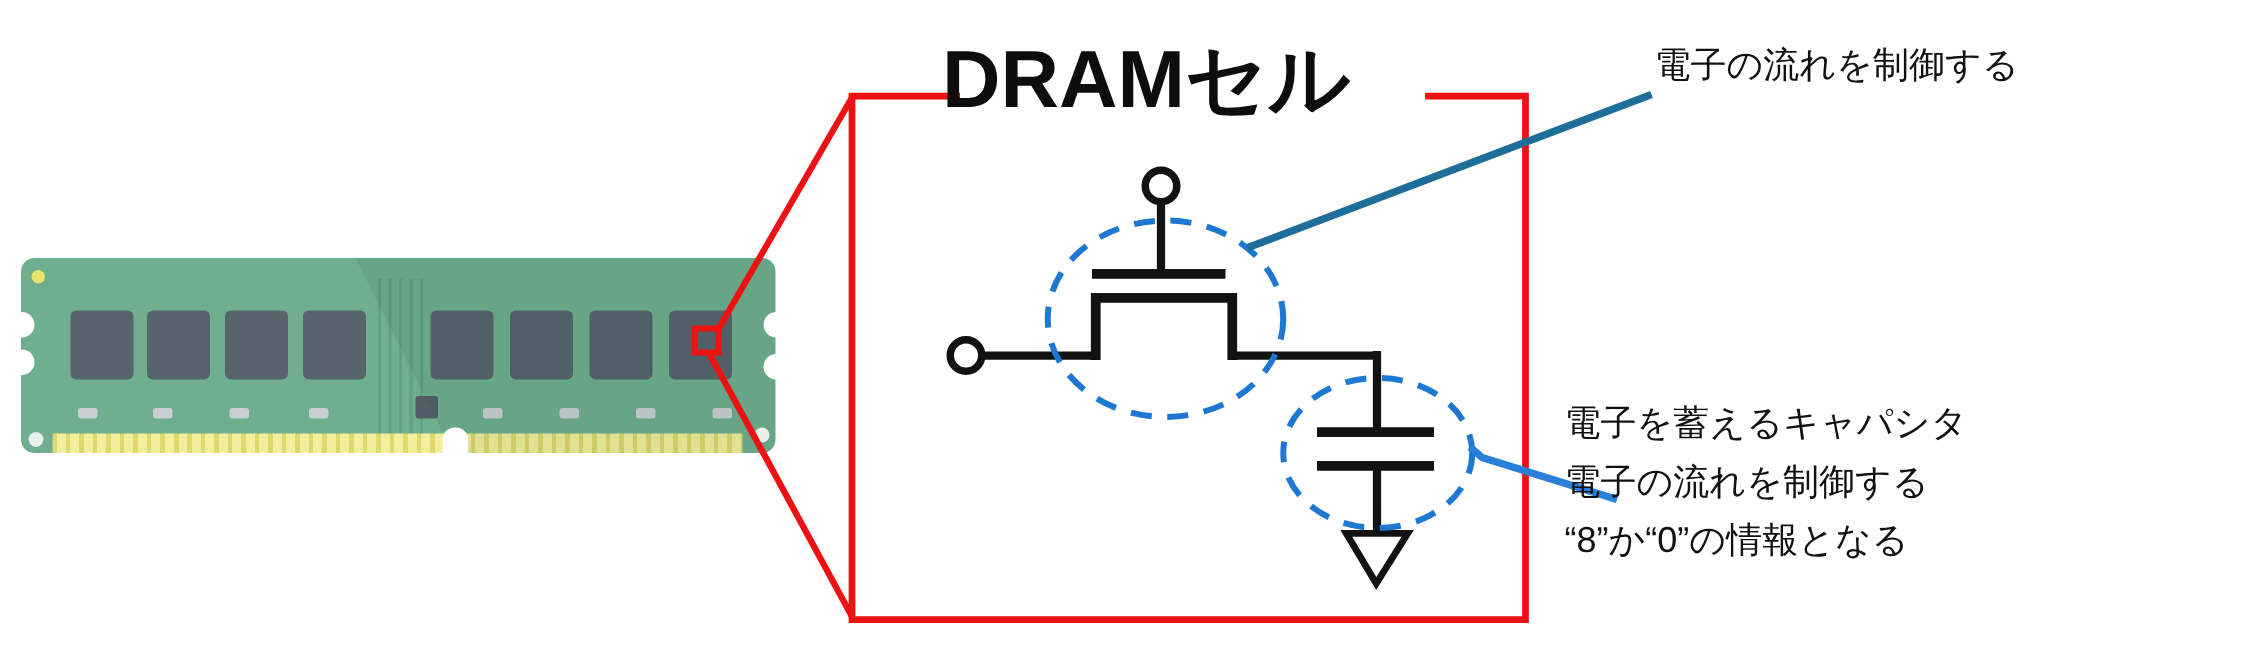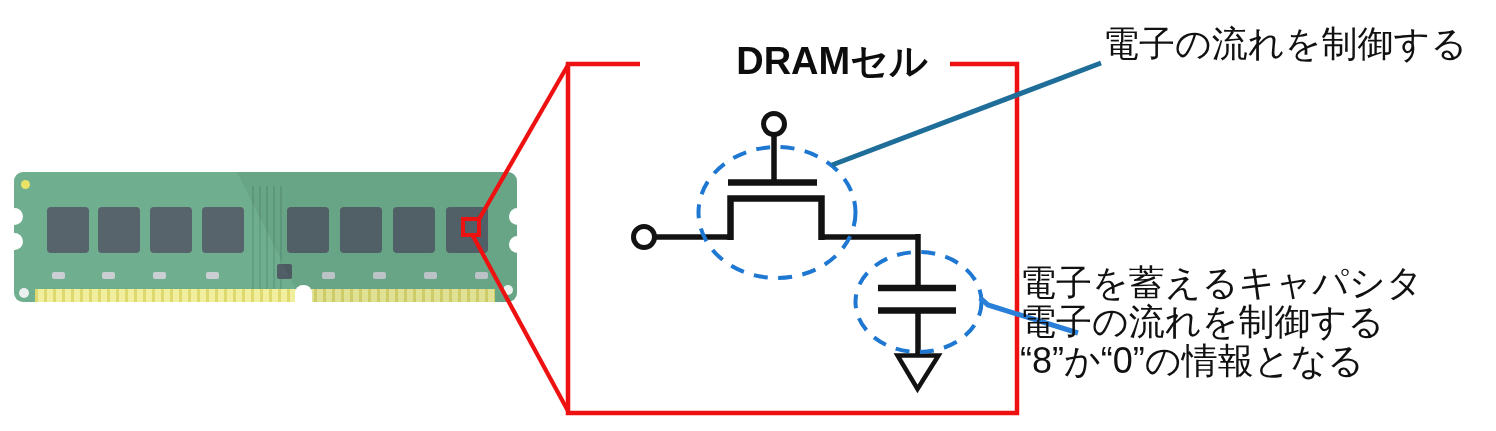--- a/index.html
+++ b/index.html
@@ -29,26 +29,26 @@
   .yellow-dot { position:absolute; left:21px; top:180px; width:9px; height:9px; background:#E9E468; border-radius:50%; }
   .white-dot  { position:absolute; width:10px; height:10px; background:#EAF0EE; border-radius:50%; }
   .edge-notch { position:absolute; width:17px; height:17px; background:#ffffff; border-radius:50%; }
   .pin-notch  { position:absolute; left:295px; top:285px; width:17px; height:18px; background:#ffffff; border-radius:8px 8px 0 0; }
 
   
   .overlay { position:absolute; left:0; top:0; width:1496px; height:431px; }
 
   
   .cell-title {
-    position:absolute; left:628px; top:42px; width:300px; text-align:right;
-    font-size:38px; font-weight:bold; color:#0D0D0D; line-height:1.0; white-space:nowrap;
+    position:absolute; left:628px; top:26px; width:300px; text-align:left;
+    font-size:54px; font-weight:bold; color:#0D0D0D; line-height:1.0; white-space:nowrap;
   }
-  .callout-text { position:absolute; color:#111111; font-size:36px; line-height:39px; white-space:nowrap; }
+  .callout-text { position:absolute; color:#111111; font-size:24px; line-height:39px; white-space:nowrap; }
   .callout-text-transistor { left:1103px; top:24px; }
-  .callout-text-capacitor  { left:1020px; top:263px; }
+  .callout-text-capacitor  { left:1043px; top:263px; }
 </style>
 </head>
 <body>
 
 <div class="stage">
 
   <div class="board">
     <div class="trace" style="left:238px;"></div>
     <div class="trace" style="left:245px;"></div>
     <div class="trace" style="left:252px;"></div>

